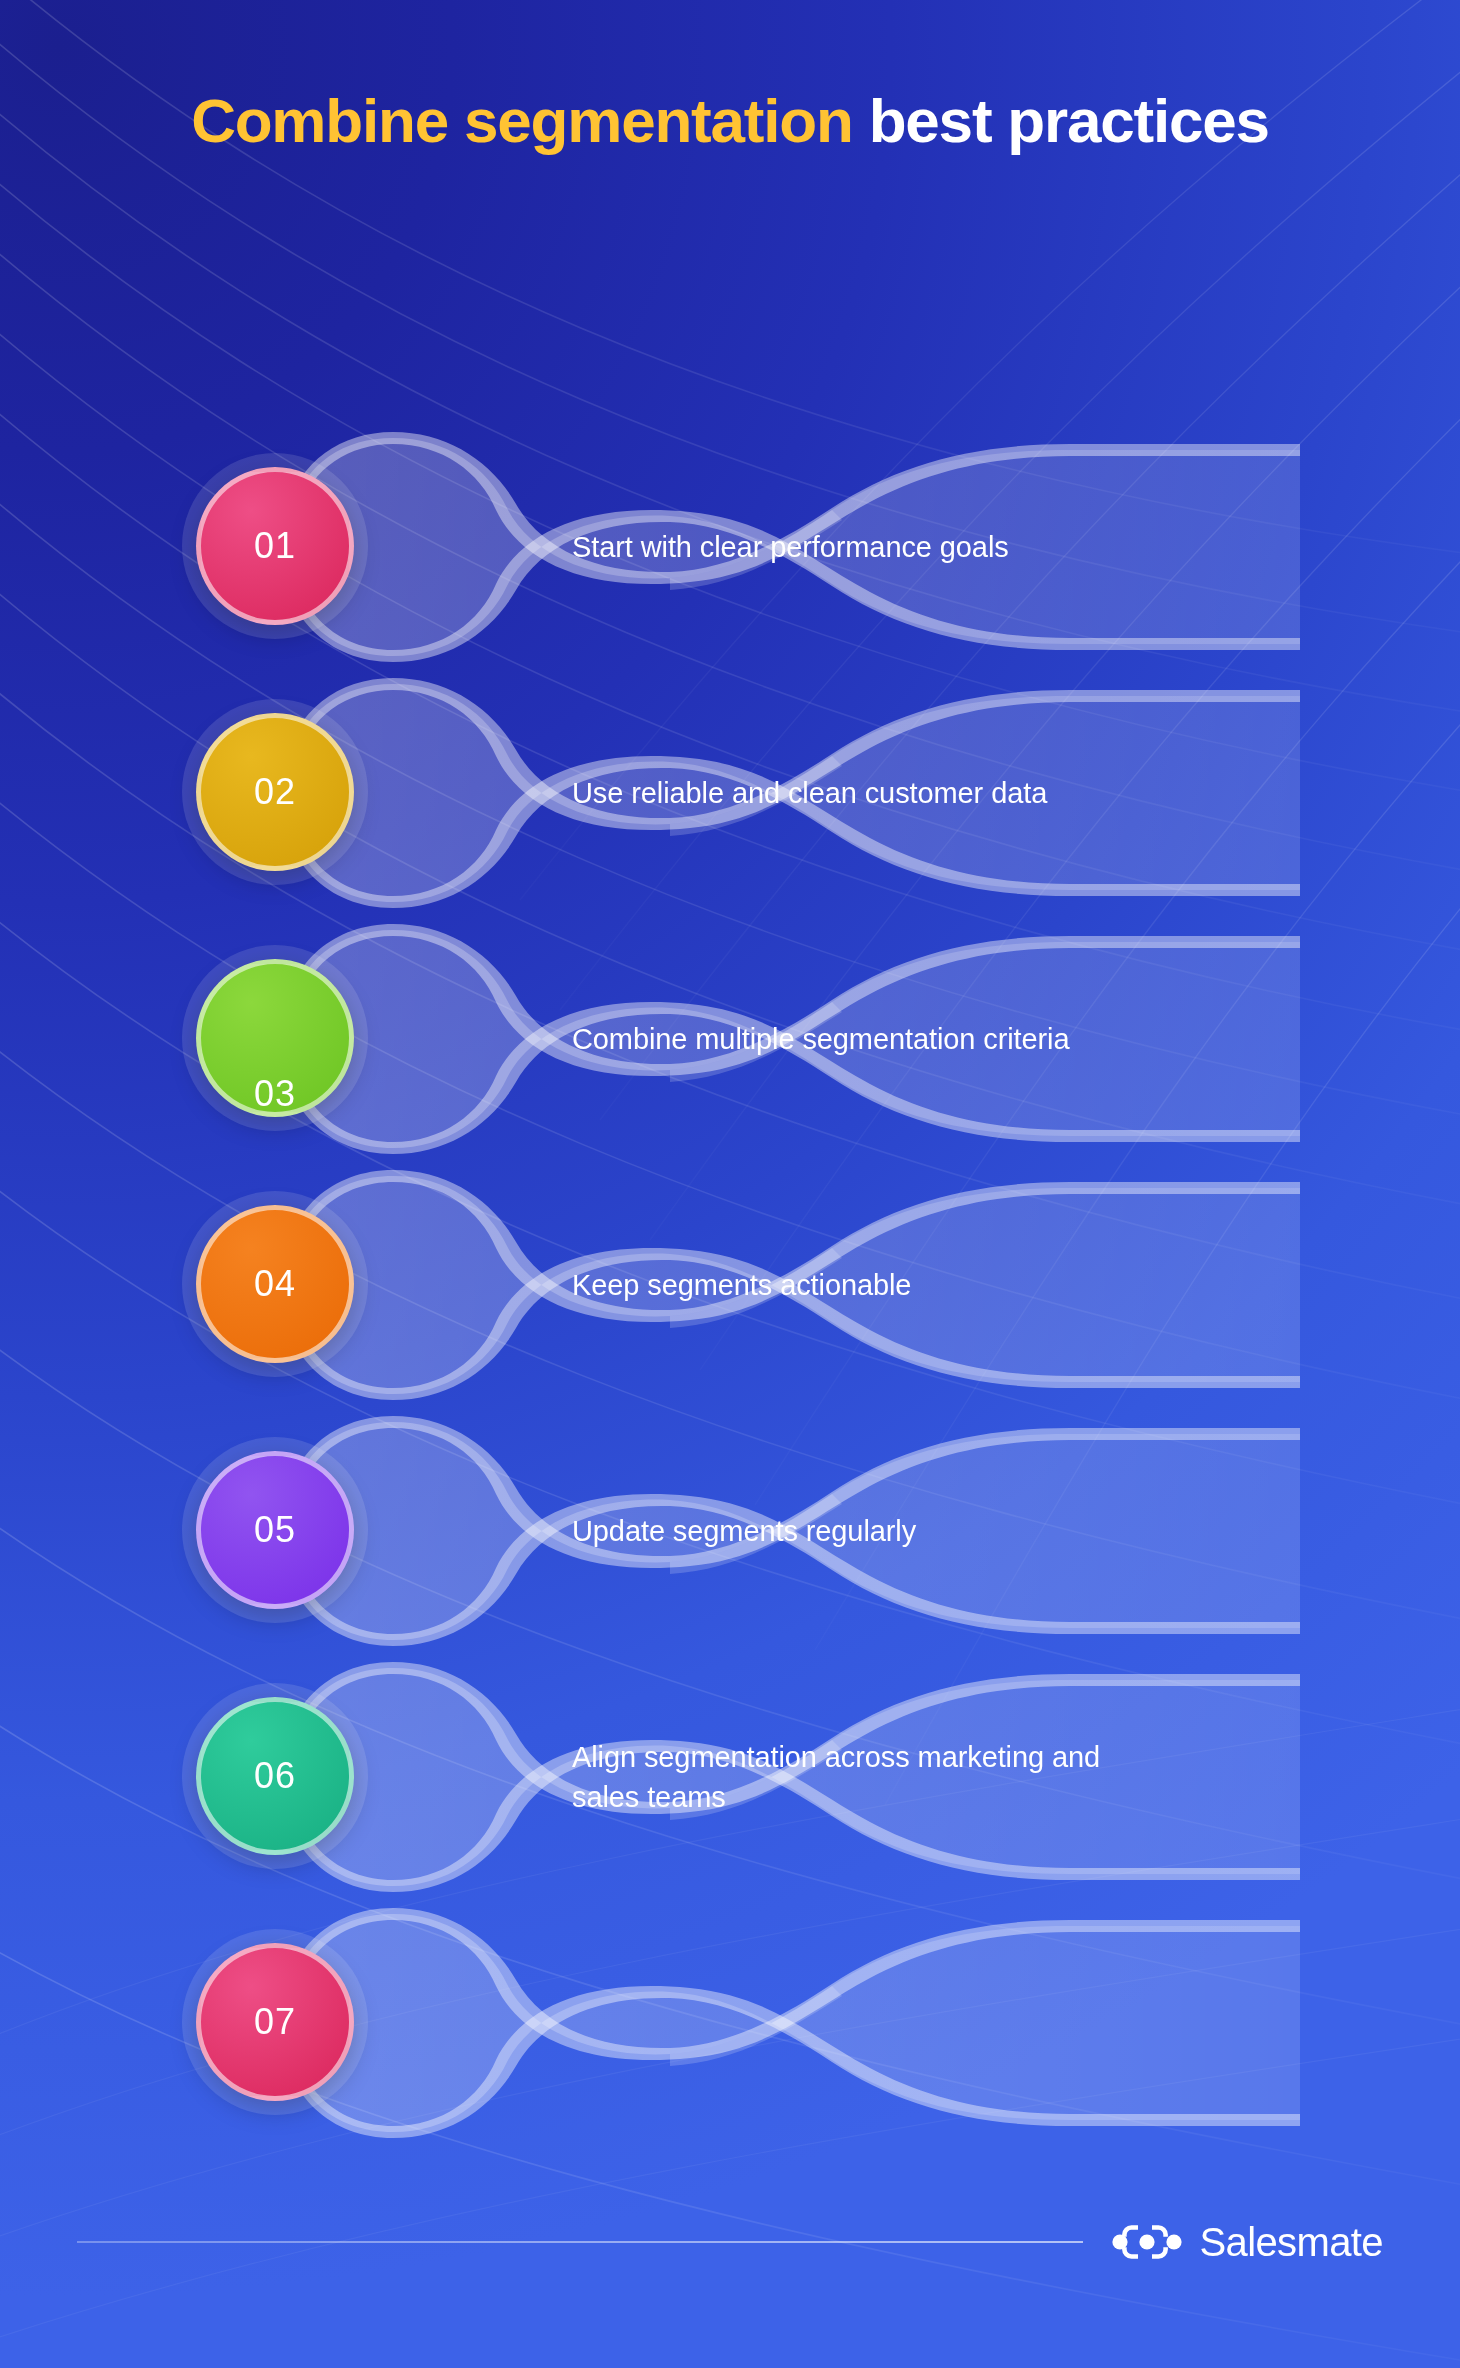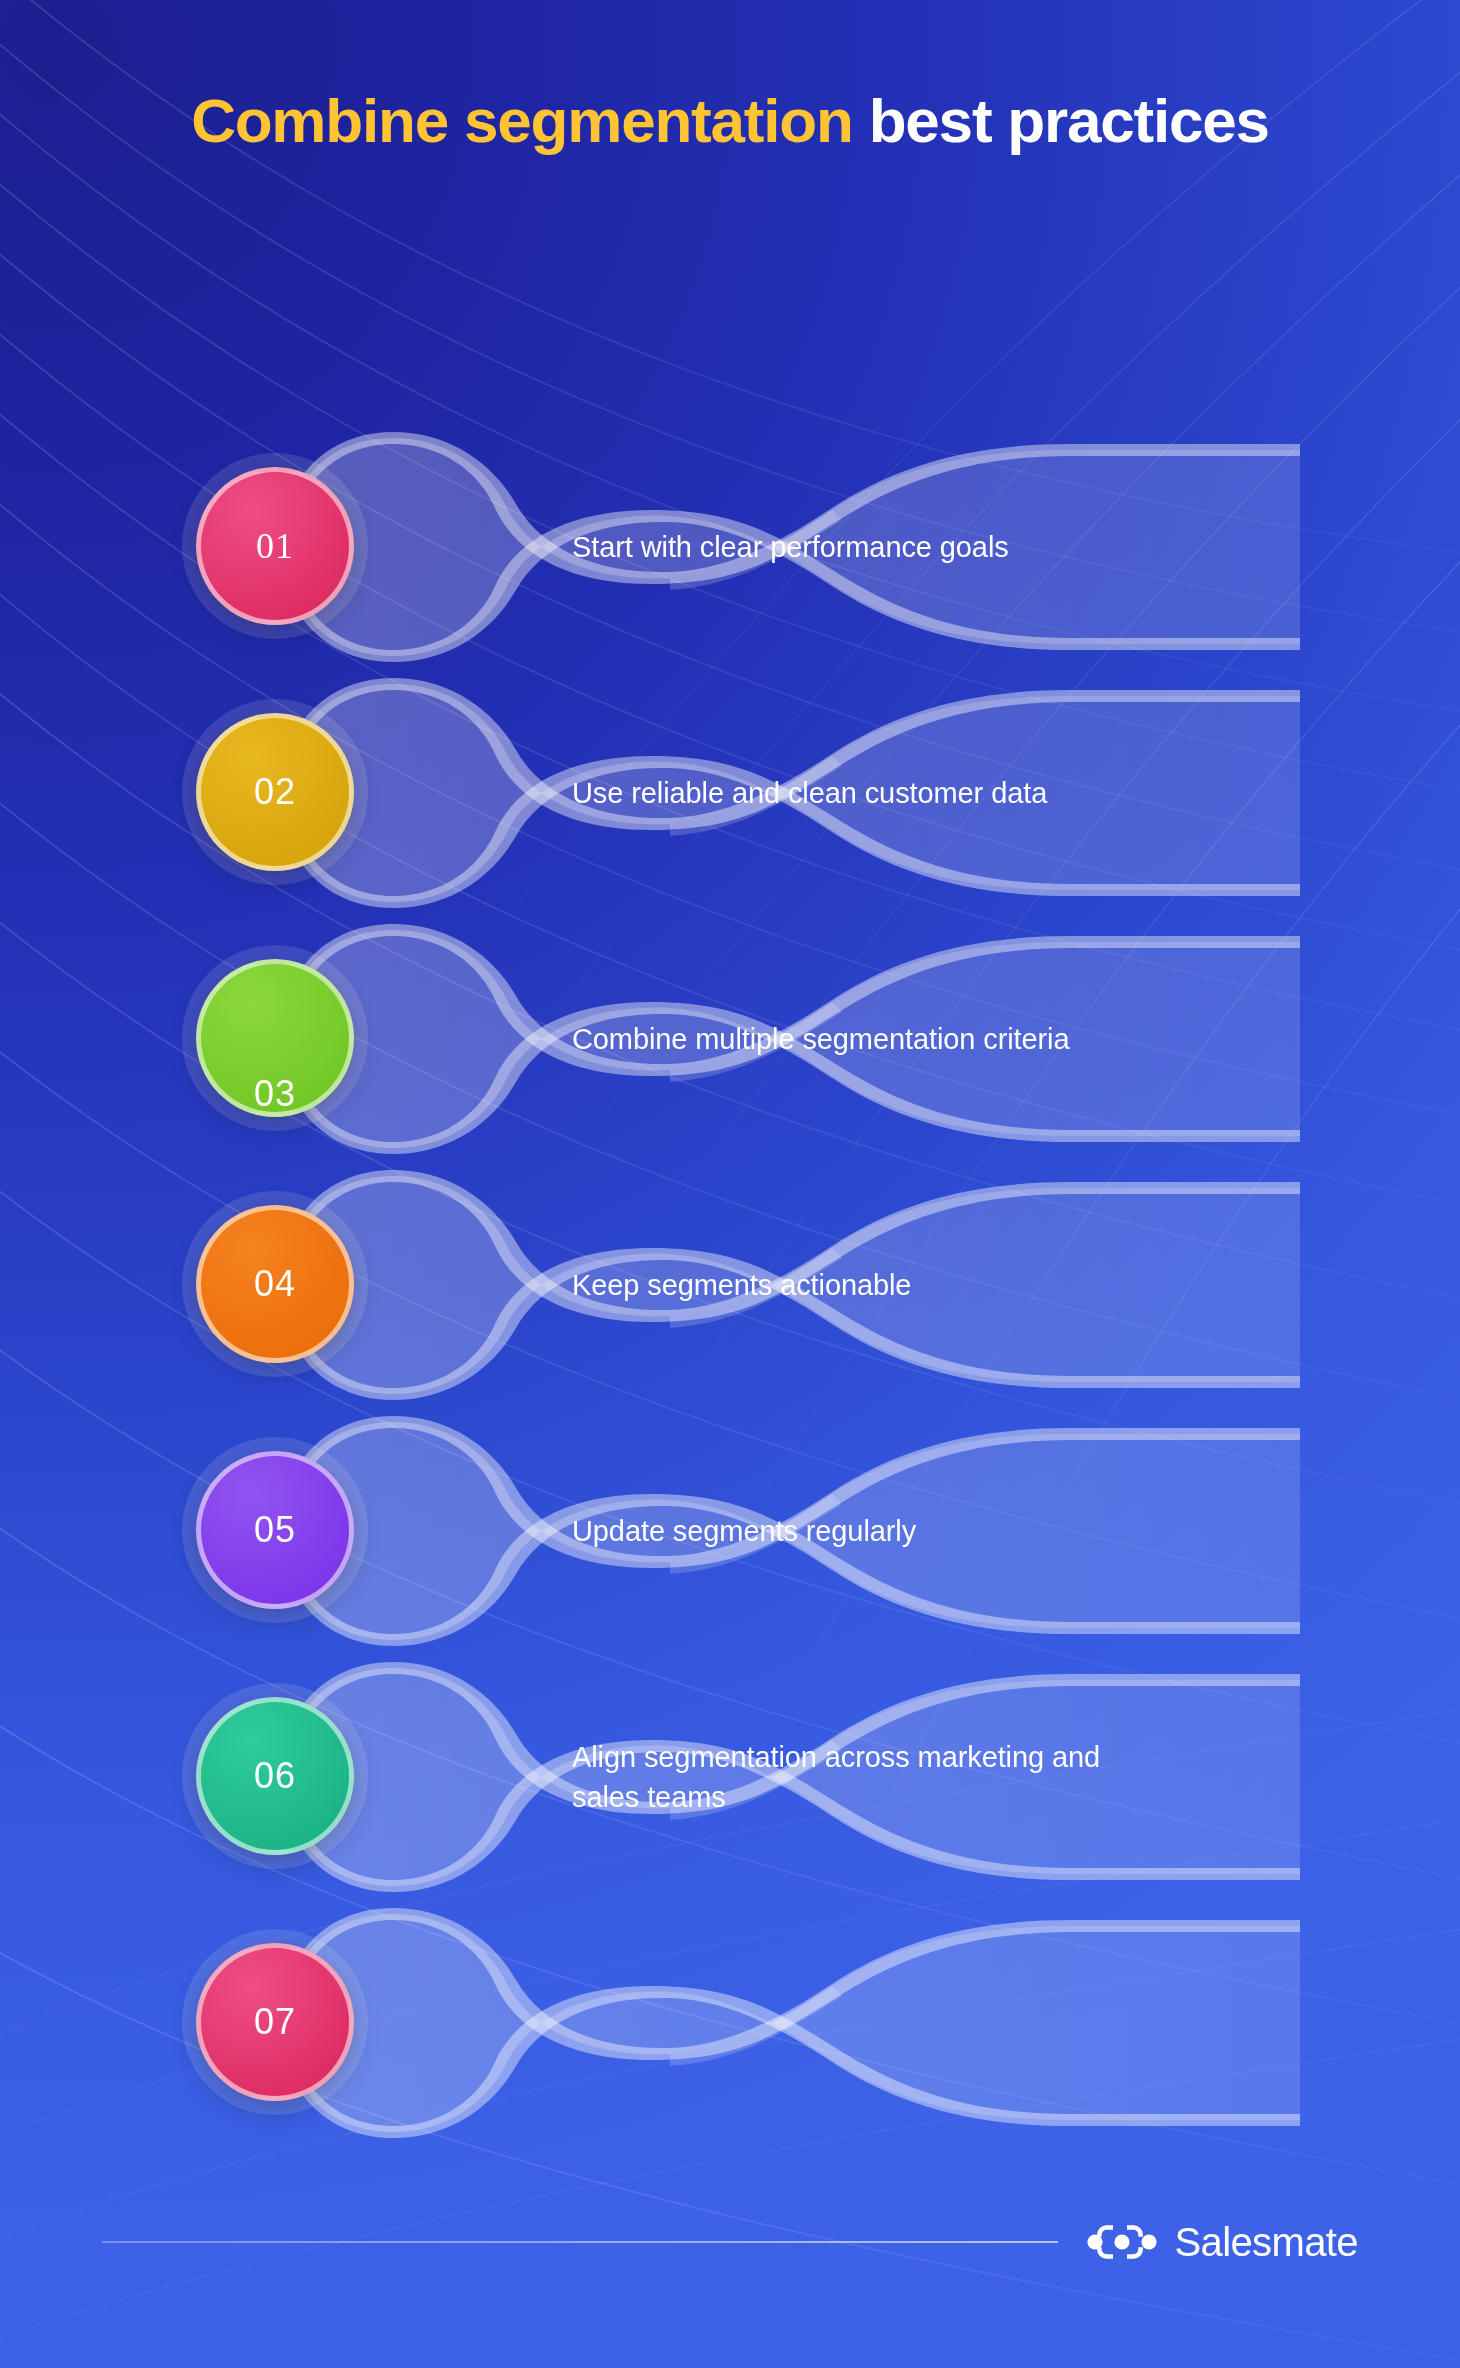--- a/index.html
+++ b/index.html
@@ -100,21 +100,21 @@
   }
 
   
   .footer {
     position:absolute;
     left:0; right:0;
     bottom:96px;
     height:60px;
     display:flex;
     align-items:center;
-    padding:0 102px;
+    padding:0 77px;
     gap:28px;
   }
   .footer-rule {
     flex:1;
     height:2px;
     background:linear-gradient(90deg, rgba(255,255,255,0.30), rgba(255,255,255,0.62));
   }
   .logo {
     display:flex;
     align-items:center;
@@ -196,21 +196,21 @@
               <stop offset="0%" stop-color="#ffffff" stop-opacity="0.26"></stop>
               <stop offset="42%" stop-color="#ffffff" stop-opacity="0.20"></stop>
               <stop offset="100%" stop-color="#ffffff" stop-opacity="0.14"></stop>
             </linearGradient>
           </defs>
           <path d="M 123 123 C 123 58, 168 20, 223 20 C 272 20, 310 48, 326 86 C 352 140, 420 168, 520 158 C 600 150, 640 110, 700 78 C 756 48, 820 32, 900 32 L 1130 32 L 1130 20 L 900 20 C 800 20, 726 42, 662 84 C 606 121, 556 146, 500 148 C 428 150, 372 126, 346 80 C 322 38, 278 8, 223 8 C 158 8, 111 54, 111 123 Z" fill="rgba(255,255,255,0.42)"></path>
           <path d="M 123 123 C 123 188, 168 226, 223 226 C 272 226, 310 198, 326 160 C 352 106, 420 78, 520 88 C 600 96, 640 136, 700 168 C 756 198, 820 214, 900 214 L 1130 214 L 1130 226 L 900 226 C 800 226, 726 204, 662 162 C 606 125, 556 100, 500 98 C 428 96, 372 120, 346 166 C 322 208, 278 238, 223 238 C 158 238, 111 192, 111 123 Z" fill="rgba(255,255,255,0.42)"></path>
           <path d="M 117 123 C 117 52, 163 14, 223 14 C 277 14, 318 44, 337 84 C 360 130, 422 158, 500 154 C 560 150, 608 122, 662 86 C 726 44, 800 26, 900 26 L 1130 26 L 1130 220 L 900 220 C 800 220, 726 202, 662 160 C 608 124, 560 96, 500 92 C 422 88, 360 116, 337 162 C 318 202, 277 232, 223 232 C 163 232, 117 194, 117 123 Z" fill="url(#rg0)"></path>
           <path d="M 500 154 C 560 150, 608 122, 662 86 L 672 96 C 612 134, 566 162, 500 166 Z" fill="#ffffff" fill-opacity="0.18"></path>
         </svg>
-        <div class="circle" style="background: radial-gradient(circle at 34% 26%, rgb(238, 78, 134), rgb(222, 45, 99) 78%); border: 5px solid rgba(255, 255, 255, 0.55); outline: 0px; box-shadow: rgba(255, 255, 255, 0.12) 0px 0px 0px 14px, rgba(0, 0, 0, 0.28) 0px 8px 26px; font-family: Liberation Serif, serif;">
+        <div class="circle" style="background: radial-gradient(circle at 34% 26%, rgb(238, 78, 134), rgb(222, 45, 99) 78%); border: 5px solid rgba(255, 255, 255, 0.55); outline: 0px; box-shadow: rgba(255, 255, 255, 0.12) 0px 0px 0px 14px, rgba(0, 0, 0, 0.28) 0px 8px 26px;">
           <span class="circle-num">01</span>
         </div>
         <div class="item-text">Start with clear performance goals</div>
       </div>
       <div class="item">
         <svg class="ribbon" viewBox="0 0 1130 246" preserveAspectRatio="none">
           <defs>
             <linearGradient id="rg1" x1="0" y1="0" x2="1" y2="0">
               <stop offset="0%" stop-color="#ffffff" stop-opacity="0.26"></stop>
               <stop offset="42%" stop-color="#ffffff" stop-opacity="0.20"></stop>

